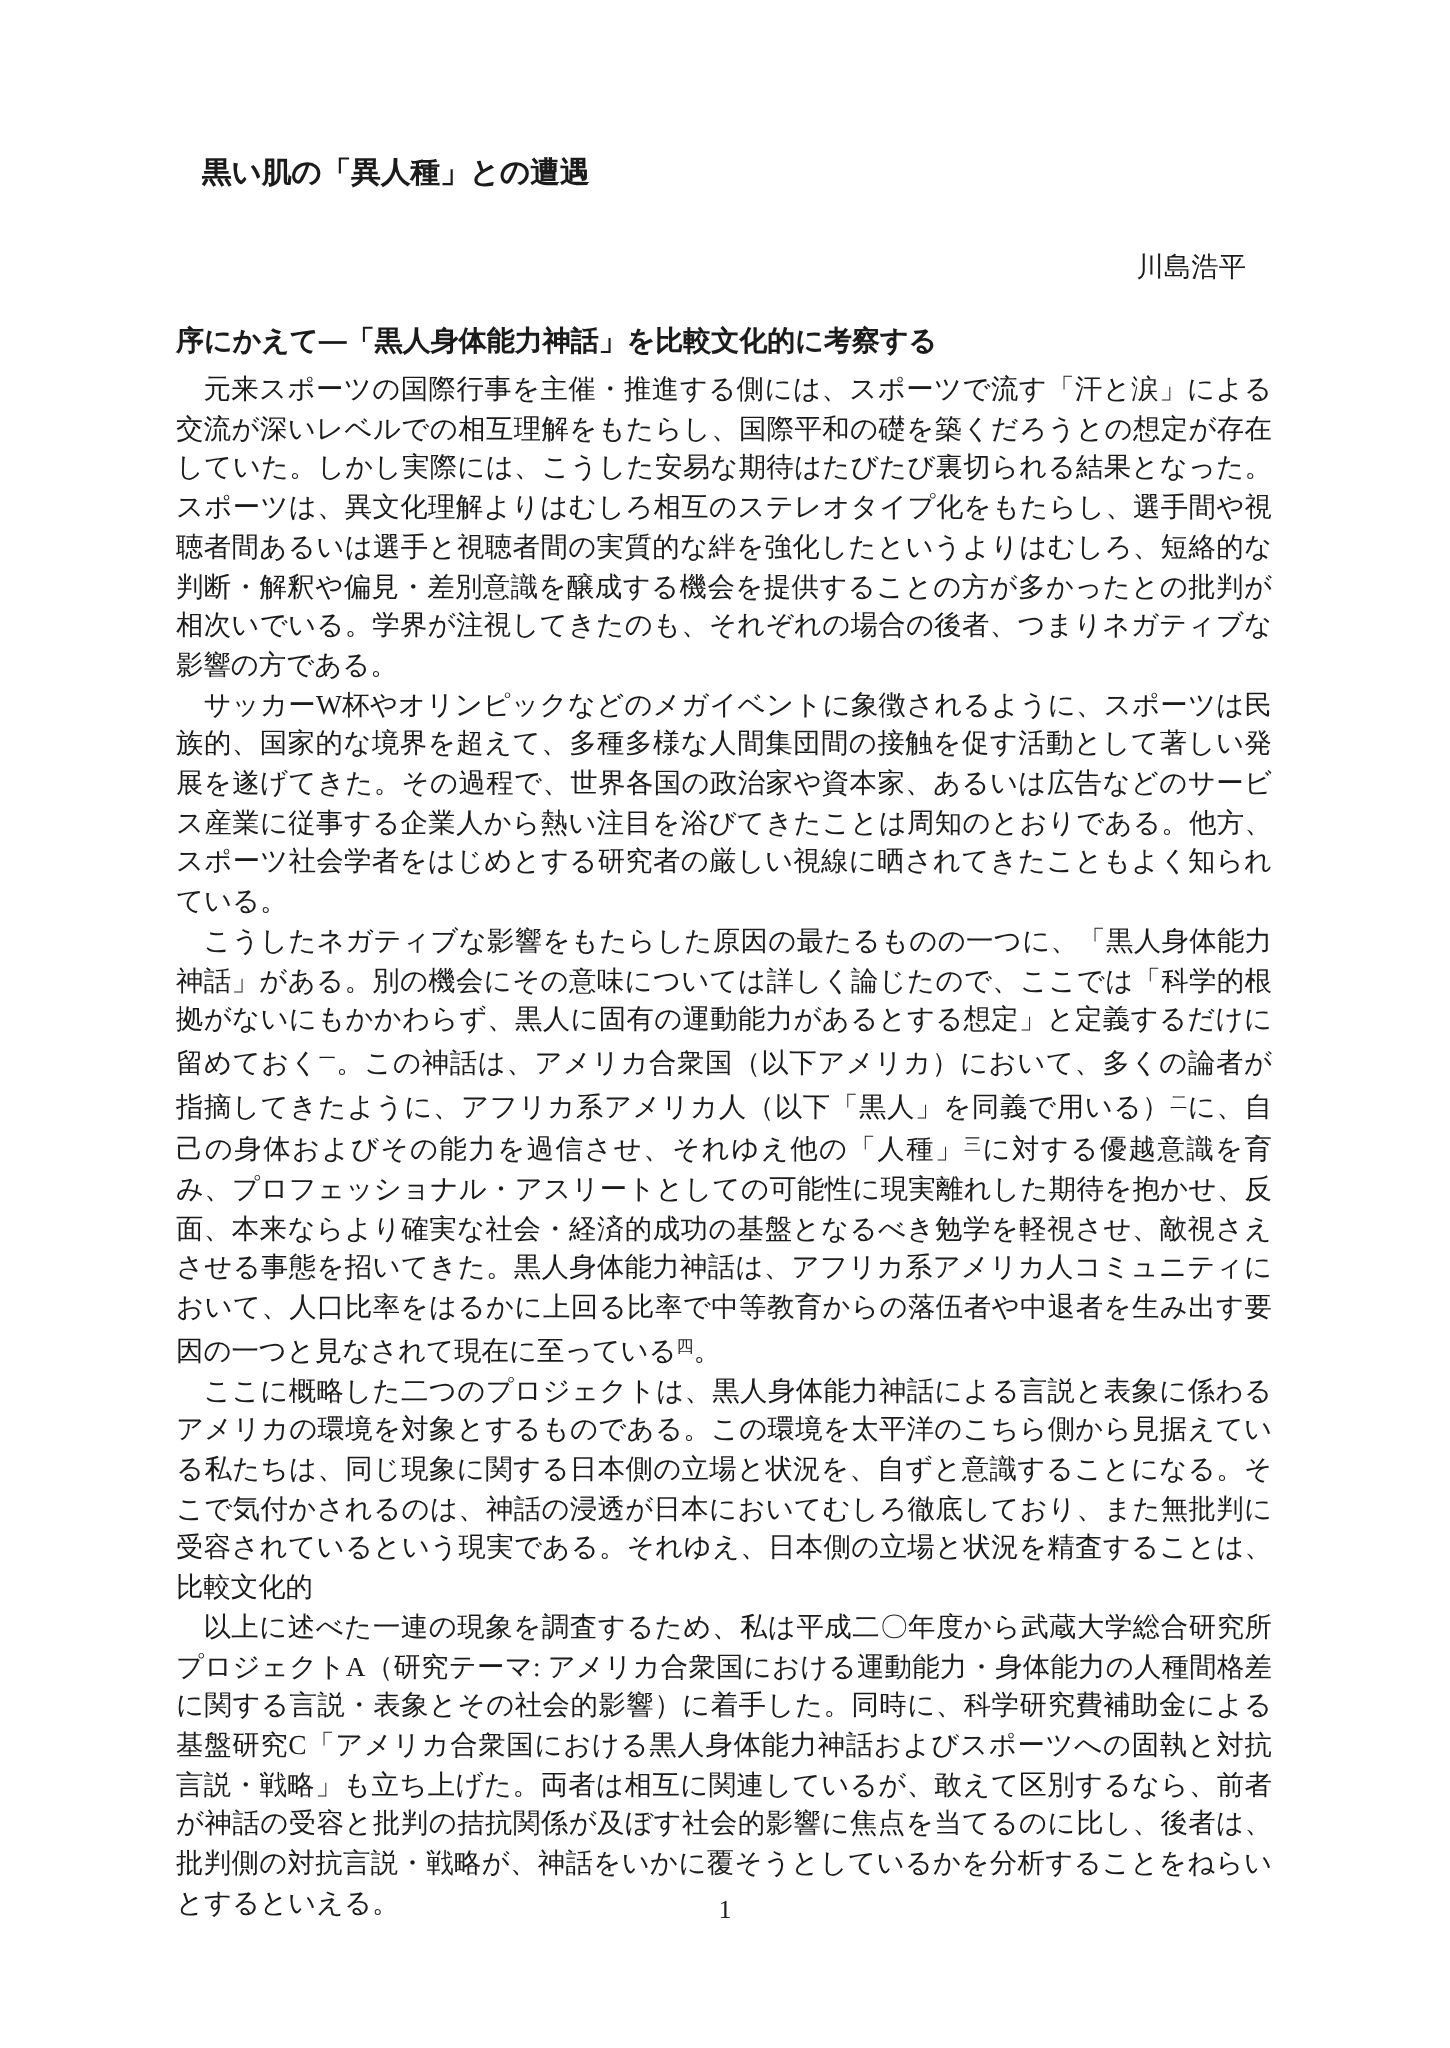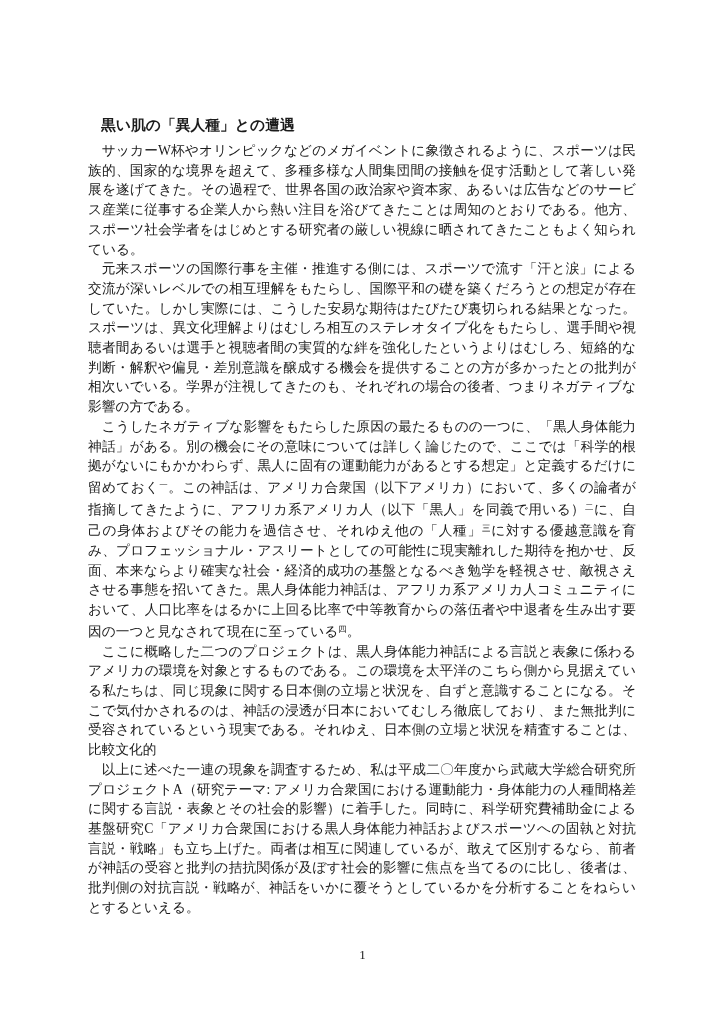--- a/index.html
+++ b/index.html
@@ -12,21 +12,21 @@
     width: 725px;
     height: 1024px;
     background: #ffffff;
     color: #1b1b1b;
     box-sizing: border-box;
     padding: 0 89px 0 88px;
     overflow: hidden;
     font-family: "Liberation Serif", "DejaVu Serif", serif;
   }
   .title-block {
-    padding-top: 114px;
+    padding-top: 76px;
     padding-left: 13px;
     font-family: "Liberation Sans", "DejaVu Sans", sans-serif;
     font-weight: bold;
     font-size: 14.8px;
     line-height: 22px;
     white-space: nowrap;
   }
   .author {
     margin-top: 26px;
     font-size: 13.7px;
@@ -69,25 +69,27 @@
 </style>
 </head>
 <body>
 
 <div class="page">
 
   <div class="title-block">
     <div class="title-line">黒い肌の「異人種」との遭遇</div>
   </div>
 
+  <div class="author">川島浩平</div>
 
+  <div class="section-heading">序にかえて―「黒人身体能力神話」を比較文化的に考察する</div>
 
   <div class="body-text">
+      <p class="para"><span>元来スポーツの国際行事を主催・推進する側には、スポーツで流す「汗と涙」による交流が深いレベルでの相互理解をもたらし、国際平和の礎を築くだろうとの想定が存在していた。しかし実際には、こうした安易な期待はたびたび裏切られる結果となった。スポーツは、異文化理解よりはむしろ相互のステレオタイプ化をもたらし、選手間や視聴者間あるいは選手と視聴者間の実質的な絆を強化したというよりはむしろ、短絡的な判断・解釈や偏見・差別意識を醸成する機会を提供することの方が多かったとの批判が相次いでいる。学界が注視してきたのも、それぞれの場合の後者、つまりネガティブな影響の方である。</span></p>
       <p class="para"><span>サッカーW杯やオリンピックなどのメガイベントに象徴されるように、スポーツは民族的、国家的な境界を超えて、多種多様な人間集団間の接触を促す活動として著しい発展を遂げてきた。その過程で、世界各国の政治家や資本家、あるいは広告などのサービス産業に従事する企業人から熱い注目を浴びてきたことは周知のとおりである。他方、スポーツ社会学者をはじめとする研究者の厳しい視線に晒されてきたこともよく知られている。</span></p>
-      <p class="para"><span>元来スポーツの国際行事を主催・推進する側には、スポーツで流す「汗と涙」による交流が深いレベルでの相互理解をもたらし、国際平和の礎を築くだろうとの想定が存在していた。しかし実際には、こうした安易な期待はたびたび裏切られる結果となった。スポーツは、異文化理解よりはむしろ相互のステレオタイプ化をもたらし、選手間や視聴者間あるいは選手と視聴者間の実質的な絆を強化したというよりはむしろ、短絡的な判断・解釈や偏見・差別意識を醸成する機会を提供することの方が多かったとの批判が相次いでいる。学界が注視してきたのも、それぞれの場合の後者、つまりネガティブな影響の方である。</span></p>
       <p class="para"><span>こうしたネガティブな影響をもたらした原因の最たるものの一つに、「黒人身体能力神話」がある。別の機会にその意味については詳しく論じたので、ここでは「科学的根拠がないにもかかわらず、黒人に固有の運動能力があるとする想定」と定義するだけに留めておく</span><span class="fn-marker">一</span><span>。この神話は、アメリカ合衆国（以下アメリカ）において、多くの論者が指摘してきたように、アフリカ系アメリカ人（以下「黒人」を同義で用いる）</span><span class="fn-marker">二</span><span>に、自己の身体およびその能力を過信させ、それゆえ他の「人種」</span><span class="fn-marker">三</span><span>に対する優越意識を育み、プロフェッショナル・アスリートとしての可能性に現実離れした期待を抱かせ、反面、本来ならより確実な社会・経済的成功の基盤となるべき勉学を軽視させ、敵視さえさせる事態を招いてきた。黒人身体能力神話は、アフリカ系アメリカ人コミュニティにおいて、人口比率をはるかに上回る比率で中等教育からの落伍者や中退者を生み出す要因の一つと見なされて現在に至っている</span><span class="fn-marker">四</span><span>。</span></p>
       <p class="para"><span>ここに概略した二つのプロジェクトは、黒人身体能力神話による言説と表象に係わるアメリカの環境を対象とするものである。この環境を太平洋のこちら側から見据えている私たちは、同じ現象に関する日本側の立場と状況を、自ずと意識することになる。そこで気付かされるのは、神話の浸透が日本においてむしろ徹底しており、また無批判に受容されているという現実である。それゆえ、日本側の立場と状況を精査することは、比較文化的</span></p>
       <p class="para"><span>以上に述べた一連の現象を調査するため、私は平成二〇年度から武蔵大学総合研究所プロジェクトA（研究テーマ: アメリカ合衆国における運動能力・身体能力の人種間格差に関する言説・表象とその社会的影響）に着手した。同時に、科学研究費補助金による基盤研究C「アメリカ合衆国における黒人身体能力神話およびスポーツへの固執と対抗言説・戦略」も立ち上げた。両者は相互に関連しているが、敢えて区別するなら、前者が神話の受容と批判の拮抗関係が及ぼす社会的影響に焦点を当てるのに比し、後者は、批判側の対抗言説・戦略が、神話をいかに覆そうとしているかを分析することをねらいとするといえる。</span></p>
     </div>
 
   <div class="page-number">1</div>
 
 </div>
 
 </body></html>

